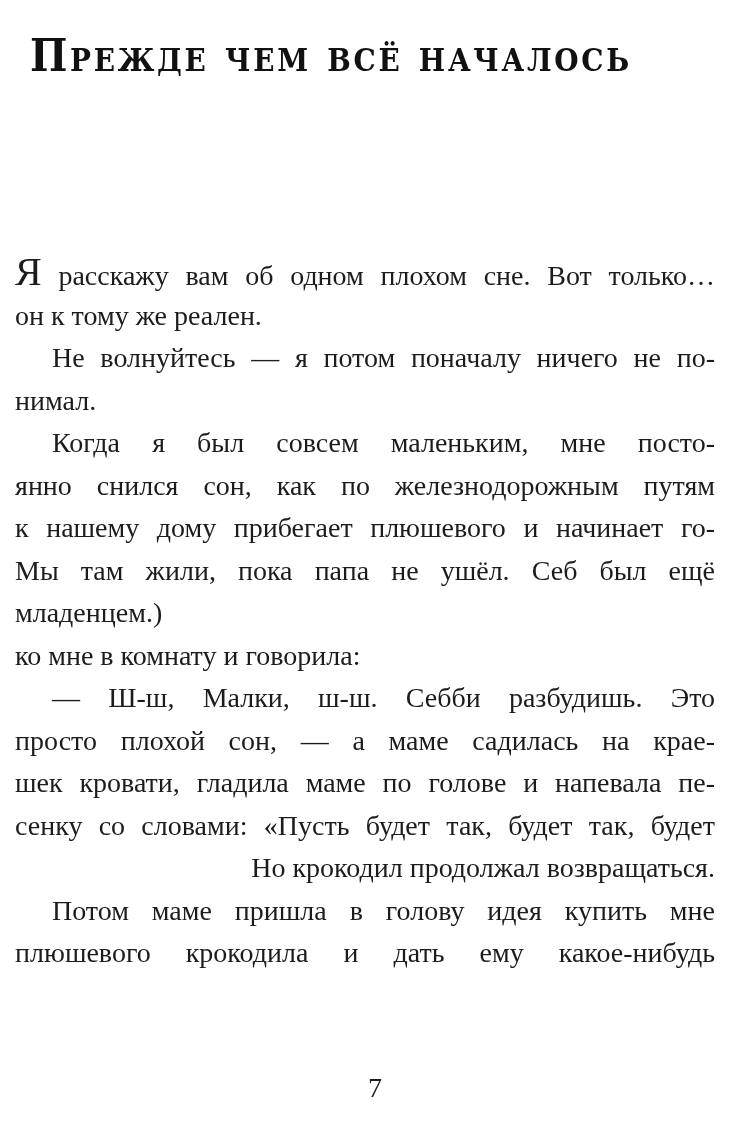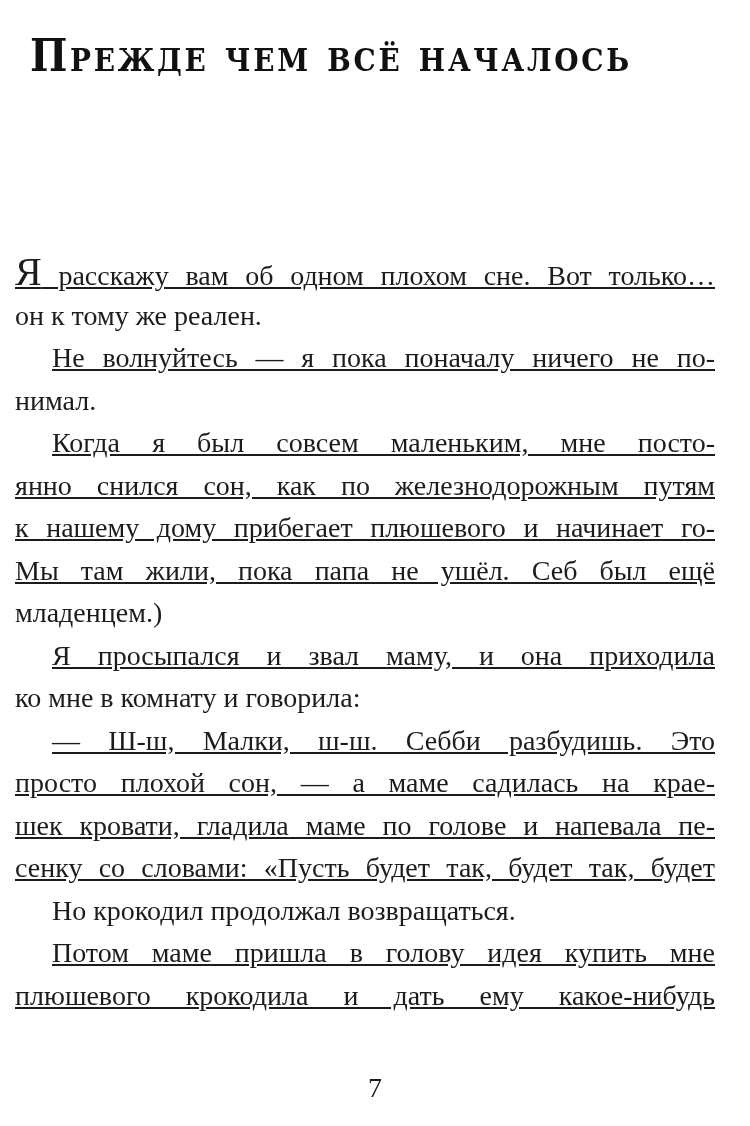--- a/index.html
+++ b/index.html
@@ -9,45 +9,44 @@
     position: absolute; left: 30px; top: 18px; width: 700px;
     font-family: "DejaVu Serif", serif; font-size: 44px; font-weight: bold;
     letter-spacing: 3px; font-variant: small-caps; color: #111; white-space: nowrap;
     transform: scaleX(0.9); transform-origin: left top;
   }
   .body {
     position: absolute; left: 15px; top: 240px; width: 700px;
     font-family: "Liberation Serif", serif; font-size: 28px; color: #1c1c1c;
   }
   .line { height: 42.5px; line-height: 42.5px; white-space: nowrap; }
-  .line.just { text-align: justify; text-align-last: justify; text-decoration: underline; }
-  .line.indent { padding-left: 37px; }
+  .line.just { text-align: justify; text-align-last: justify; }
+  .line.indent { padding-left: 37px; text-align: right; }
   .dropcap { font-size: 40px; line-height: 40px; }
   .page-number {
     position: absolute; left: 0; width: 750px; top: 1060px; text-align: center;
     font-family: "Liberation Serif", serif; font-size: 28px; color: #1c1c1c;
   }
 </style>
 </head>
 <body>
 
 <div class="page">
   <div class="title">Прежде чем всё началось</div>
 
   <div class="body" id="body-text">
     <div class="line just"><span class="dropcap">Я</span><span> расскажу вам об одном плохом сне. Вот только…</span></div>
     <div class="line">он к тому же реален.</div>
-    <div class="line just indent">Не волнуйтесь — я пока поначалу ничего не по-</div>
+    <div class="line just indent">Не волнуйтесь — я потом поначалу ничего не по-</div>
     <div class="line">нимал.</div>
     <div class="line just indent">Когда я был совсем маленьким, мне посто-</div>
     <div class="line just">янно снился сон, как по железнодорожным путям</div>
     <div class="line just">к нашему дому прибегает плюшевого и начинает го-</div>
     <div class="line just">Мы там жили, пока папа не ушёл. Себ был ещё</div>
     <div class="line">младенцем.)</div>
-    <div class="line just indent">Я просыпался и звал маму, и она приходила</div>
     <div class="line">ко мне в комнату и говорила:</div>
     <div class="line just indent">— Ш-ш, Малки, ш-ш. Себби разбудишь. Это</div>
     <div class="line just">просто плохой сон, — а маме садилась на крае-</div>
     <div class="line just">шек кровати, гладила маме по голове и напевала пе-</div>
     <div class="line just">сенку со словами: «Пусть будет так, будет так, будет</div>
     <div class="line indent">Но крокодил продолжал возвращаться.</div>
     <div class="line just indent">Потом маме пришла в голову идея купить мне</div>
     <div class="line just">плюшевого крокодила и дать ему какое-нибудь</div>
   </div>
 

